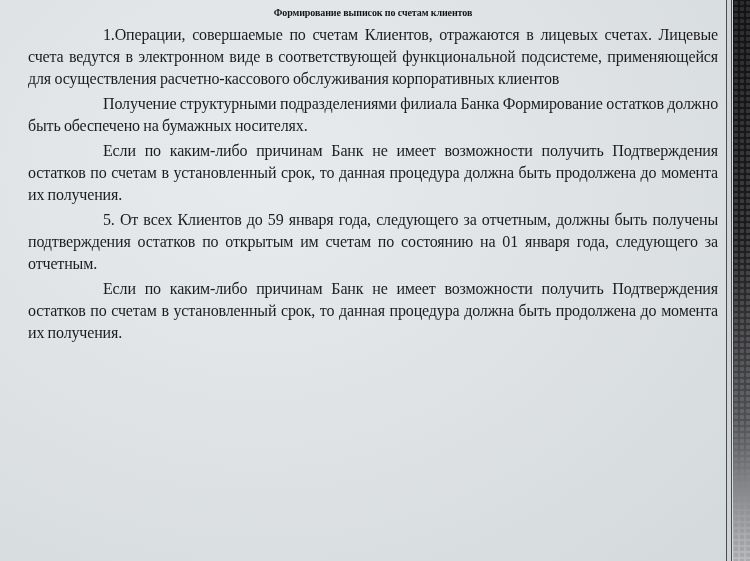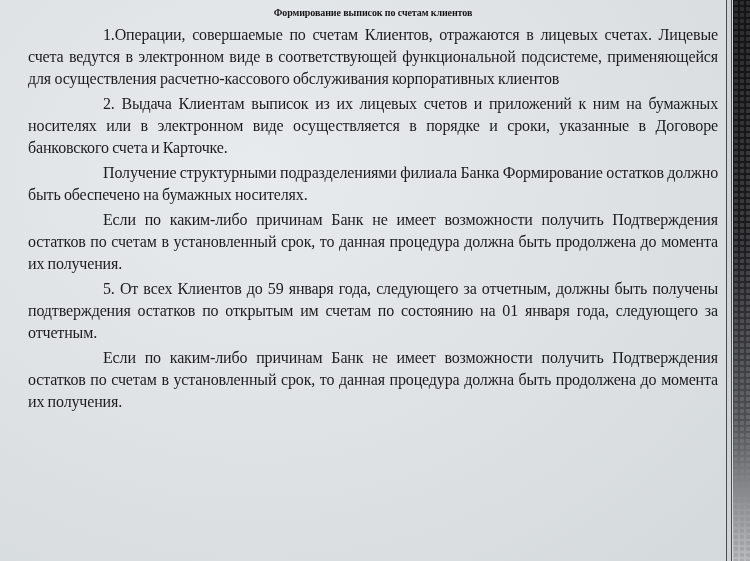--- a/index.html
+++ b/index.html
@@ -88,18 +88,17 @@
 <body>
 
 <div class="slide"></div>
 <div class="edge-lines"></div>
 <div class="texture-strip"></div>
 <div class="texture-fade"></div>
 
 <div class="content">
   <h1 class="title">Формирование выписок по счетам клиентов</h1>
   <p class="para">1.Операции, совершаемые по счетам Клиентов, отражаются в лицевых счетах. Лицевые счета ведутся в электронном виде в соответствующей функциональной подсистеме, применяющейся для осуществления расчетно-кассового обслуживания корпоративных клиентов</p>
-  <p class="para">2. Выдача Клиентам выписок из их лицевых счетов и приложений к ним на бумажных носителях или в электронном виде осуществляется в порядке и сроки, указанные в Договоре банковского счета и Карточке.</p>
   <p class="para">Получение структурными подразделениями филиала Банка Формирование остатков должно быть обеспечено на бумажных носителях.</p>
   <p class="para">Если по каким-либо причинам Банк не имеет возможности получить Подтверждения остатков по счетам в установленный срок, то данная процедура должна быть продолжена до момента их получения.</p>
   <p class="para">5. От всех Клиентов до 59 января года, следующего за отчетным, должны быть получены подтверждения остатков по открытым им счетам по состоянию на 01 января года, следующего за отчетным.</p>
   <p class="para no-bottom">Если по каким-либо причинам Банк не имеет возможности получить Подтверждения остатков по счетам в установленный срок, то данная процедура должна быть продолжена до момента их получения.</p>
 </div>
 
 </body></html>

